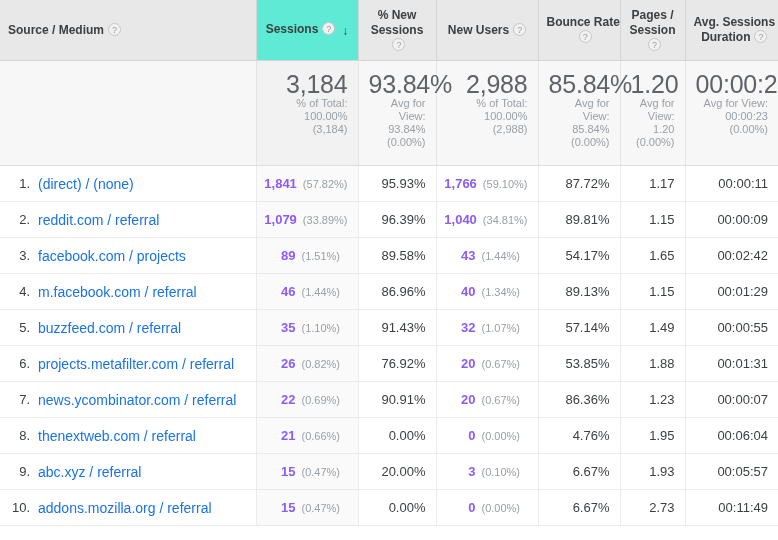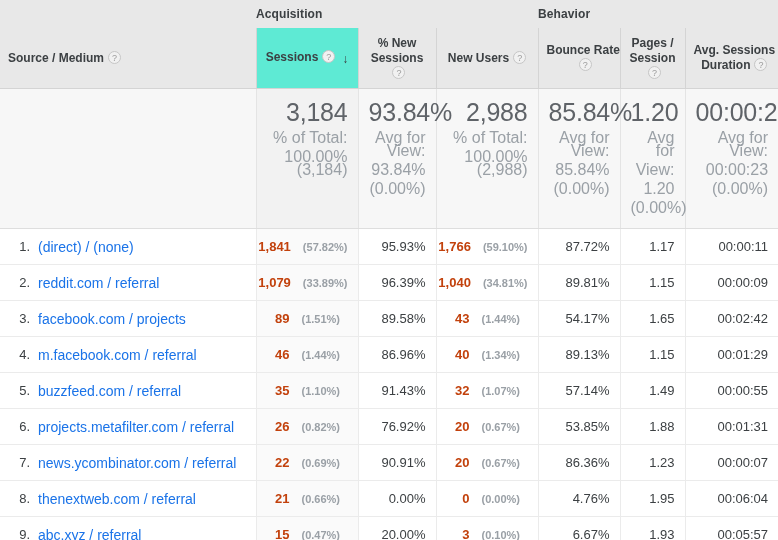--- a/index.html
+++ b/index.html
@@ -113,24 +113,24 @@
     background: #f2f2f2;
   }
   .sum-big {
     font-size: 25px;
     color: #5f6368;
     font-weight: normal;
     line-height: 26px;
     letter-spacing: -0.2px;
   }
   .sum-sub {
-    font-size: 16px;
+    font-size: 11px;
     color: #9aa0a6;
     line-height: 13px;
-    margin-top: 6px;
+    margin-top: 0;
   }
 
   
   .data-row td {
     border-bottom: 1px solid #ebebeb;
     border-left: 1px solid #ebebeb;
     height: 35px;
     padding: 0 10px;
     font-size: 13px;
     text-align: right;
@@ -164,27 +164,27 @@
   .row-link {
     color: #1a73e8;
     font-size: 14px;
     text-decoration: none;
     cursor: pointer;
   }
 
   .val-main {
     font-weight: bold;
     font-size: 13px;
-    color: #c2410c;
+    color: #8b5cf6;
   }
   .val-pct {
     font-size: 11px;
     color: #9aa0a6;
-    margin-left: 6px;
-    font-weight: bold;
+    margin-left: 0;
+    font-weight: normal;
   }
   .metric-cell-inner {
     display: flex;
     justify-content: flex-end;
     align-items: baseline;
   }
   .metric-cell-inner .val-main {
     text-align: right;
   }
   .pct-box {
@@ -203,25 +203,20 @@
     <col style="width:102px">
     <col style="width:78px">
     <col style="width:102px">
     <col style="width:82px">
     <col style="width:65px">
     <col style="width:93px">
   </colgroup>
 
   <thead>
 
-    <tr class="group-row">
-      <th></th>
-      <th class="group-label group-divider" colspan="3">Acquisition</th>
-      <th class="group-label group-divider" colspan="3">Behavior</th>
-    </tr>
 
     <tr class="col-row">
       <th class="first-col">
         <span class="hdr-inner left">
           <span class="hdr-line">
             <span>Source / Medium</span><span class="help-icon">?</span>
           </span>
         </span>
       </th>
 

